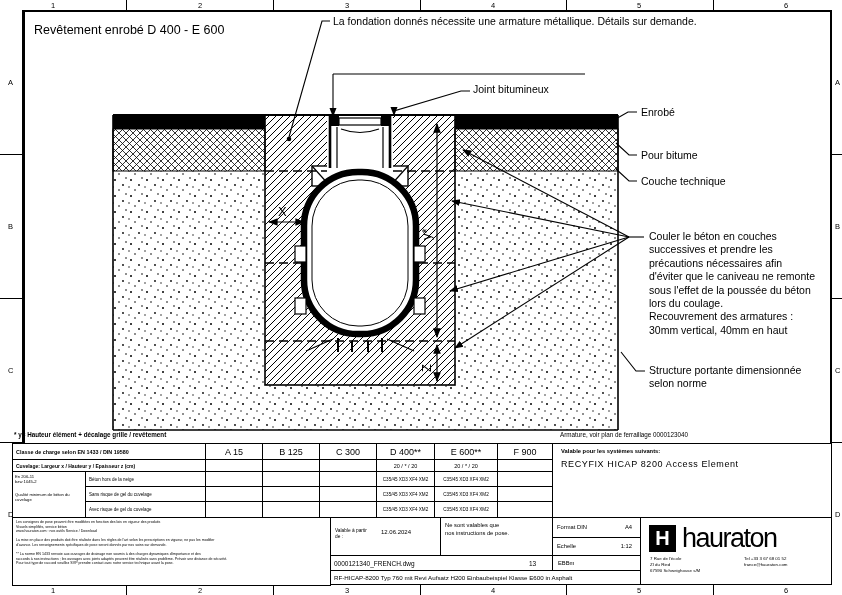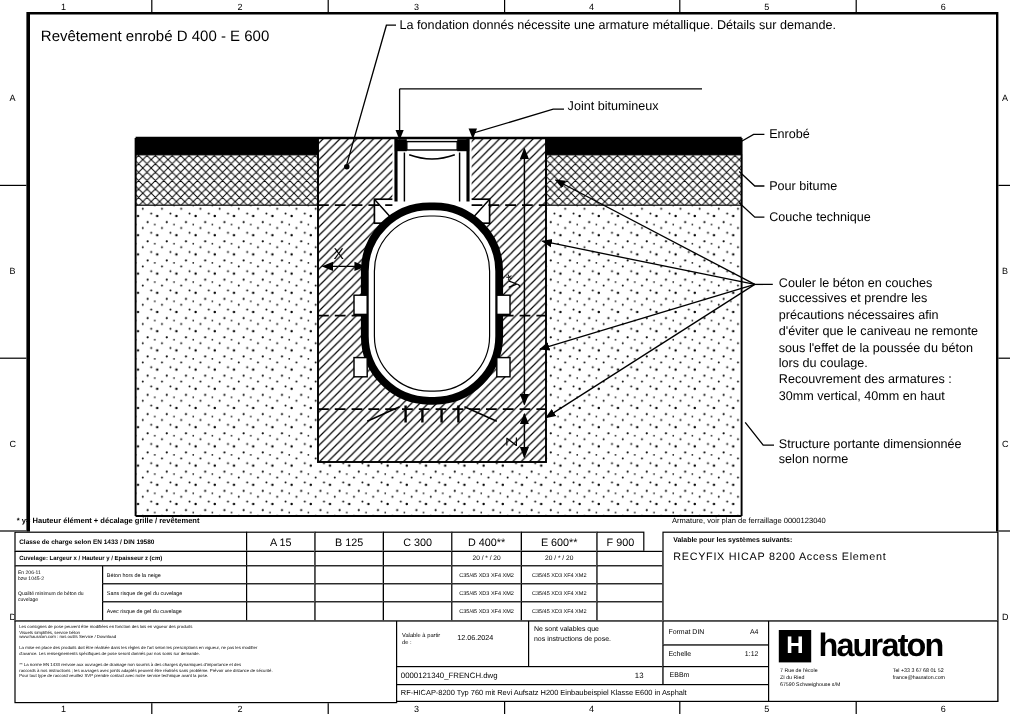--- a/index.html
+++ b/index.html
@@ -15,21 +15,21 @@
   .rnum { position:absolute; font-size:7.5px; transform:translateX(-50%); }
   .rlet { position:absolute; font-size:7.5px; transform:translateY(-50%); }
   svg.draw { position:absolute; left:0; top:0; }
   .note  { position:absolute; font-size:10.5px; line-height:13.4px; white-space:pre-line; }
   .title { position:absolute; font-size:12.5px; line-height:16px; }
   .small-note { position:absolute; font-size:6.3px; }
   .cell { position:absolute; border:1px solid #000; background:#fff; overflow:hidden; }
   .c-center { display:flex; align-items:center; justify-content:center; }
   .c-left { display:flex; align-items:center; }
   .fp { font-size:3.6px; line-height:4.7px; white-space:pre-line; color:#000; }
-  .brandname { font-weight:bold; letter-spacing:-1.5px; font-size:27px; line-height:26px; }
+  .brandname { font-weight:normal; letter-spacing:-1.5px; font-size:27px; line-height:26px; }
   .addr { font-size:4.4px; line-height:6px; white-space:pre-line; }
 </style>
 </head>
 <body>
 
 <div class="sheet">
 
   <div class="frame"></div>
 
   <span class="rnum" style="left:53px;top:1px">1</span>
@@ -191,21 +191,21 @@
 
   <div class="small-note" style="left:14px;top:431px;font-weight:bold">* y= Hauteur élément + décalage grille / revêtement</div>
   <div class="small-note" style="left:560px;top:431px">Armature, voir plan de ferraillage 0000123040</div>
 
   <div class="cell c-left" style="left:12px;top:443px;width:194px;height:17px;font-size:5.4px;font-weight:bold;padding-left:3px">Classe de charge selon EN 1433 / DIN 19580</div>
   <div class="cell c-center" style="left:205px;top:443px;width:58px;height:17px;font-size:9px">A 15</div>
   <div class="cell c-center" style="left:262px;top:443px;width:58px;height:17px;font-size:9px">B 125</div>
   <div class="cell c-center" style="left:319px;top:443px;width:58px;height:17px;font-size:9px">C 300</div>
   <div class="cell c-center" style="left:376px;top:443px;width:59px;height:17px;font-size:9px">D 400**</div>
   <div class="cell c-center" style="left:434px;top:443px;width:64px;height:17px;font-size:9px">E 600**</div>
-  <div class="cell c-center" style="left:497px;top:443px;width:40px;height:17px;font-size:9px">F 900</div>
+  <div class="cell c-center" style="left:497px;top:443px;width:56px;height:17px;font-size:9px">F 900</div>
 
   <div class="cell c-left" style="left:12px;top:459px;width:194px;height:13px;font-size:5px;font-weight:bold;padding-left:3px">Cuvelage:  Largeur x / Hauteur y / Epaisseur z (cm)</div>
   <div class="cell c-center" style="left:205px;top:459px;width:58px;height:13px;font-size:5.5px"></div>
   <div class="cell c-center" style="left:262px;top:459px;width:58px;height:13px;font-size:5.5px"></div>
   <div class="cell c-center" style="left:319px;top:459px;width:58px;height:13px;font-size:5.5px"></div>
   <div class="cell c-center" style="left:376px;top:459px;width:59px;height:13px;font-size:5.5px">20 / * / 20</div>
   <div class="cell c-center" style="left:434px;top:459px;width:64px;height:13px;font-size:5.5px">20 / * / 20</div>
   <div class="cell c-center" style="left:497px;top:459px;width:56px;height:13px;font-size:5.5px"></div>
 
   <div class="cell" style="left:12px;top:471px;width:74px;height:47px">

